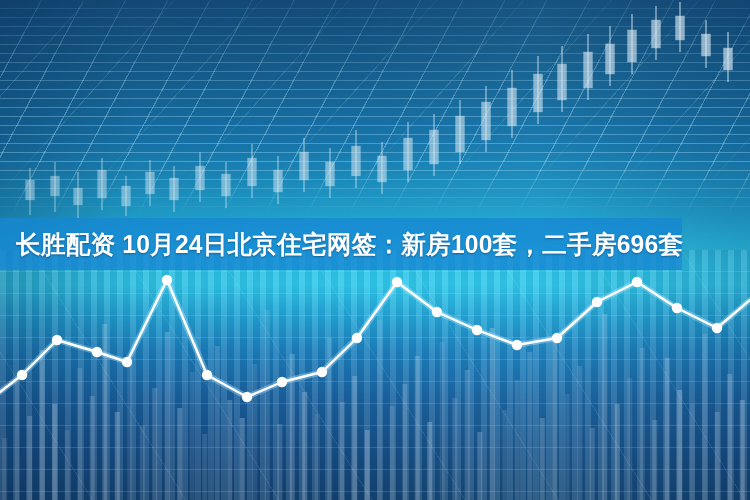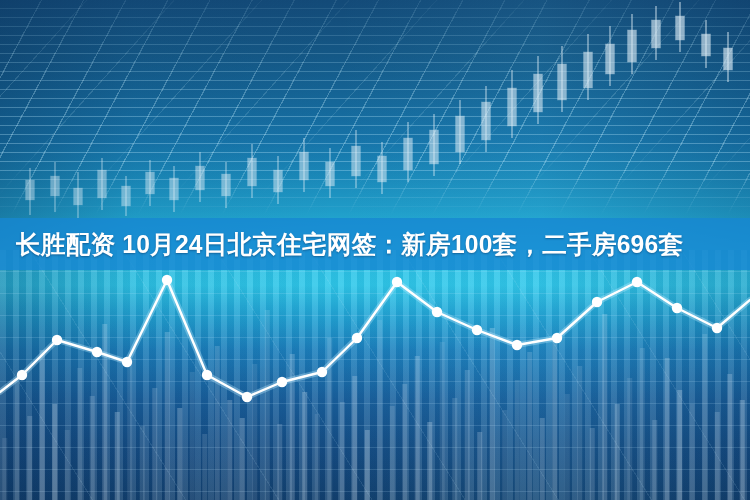--- a/index.html
+++ b/index.html
@@ -114,21 +114,21 @@
   }
 
   
   svg.layer { overflow: visible; }
 
   
   #headline-band {
     position: absolute;
     left: 0;
     top: 218px;
-    width: 750px;
+    width: 682px;
     height: 52px;
     background: rgba(23,135,210,0.80);
     display: flex;
     align-items: center;
     box-sizing: border-box;
     padding: 0 10px 0 16px;
   }
   #headline-text {
     color: #ffffff;
     font-size: 25px;

